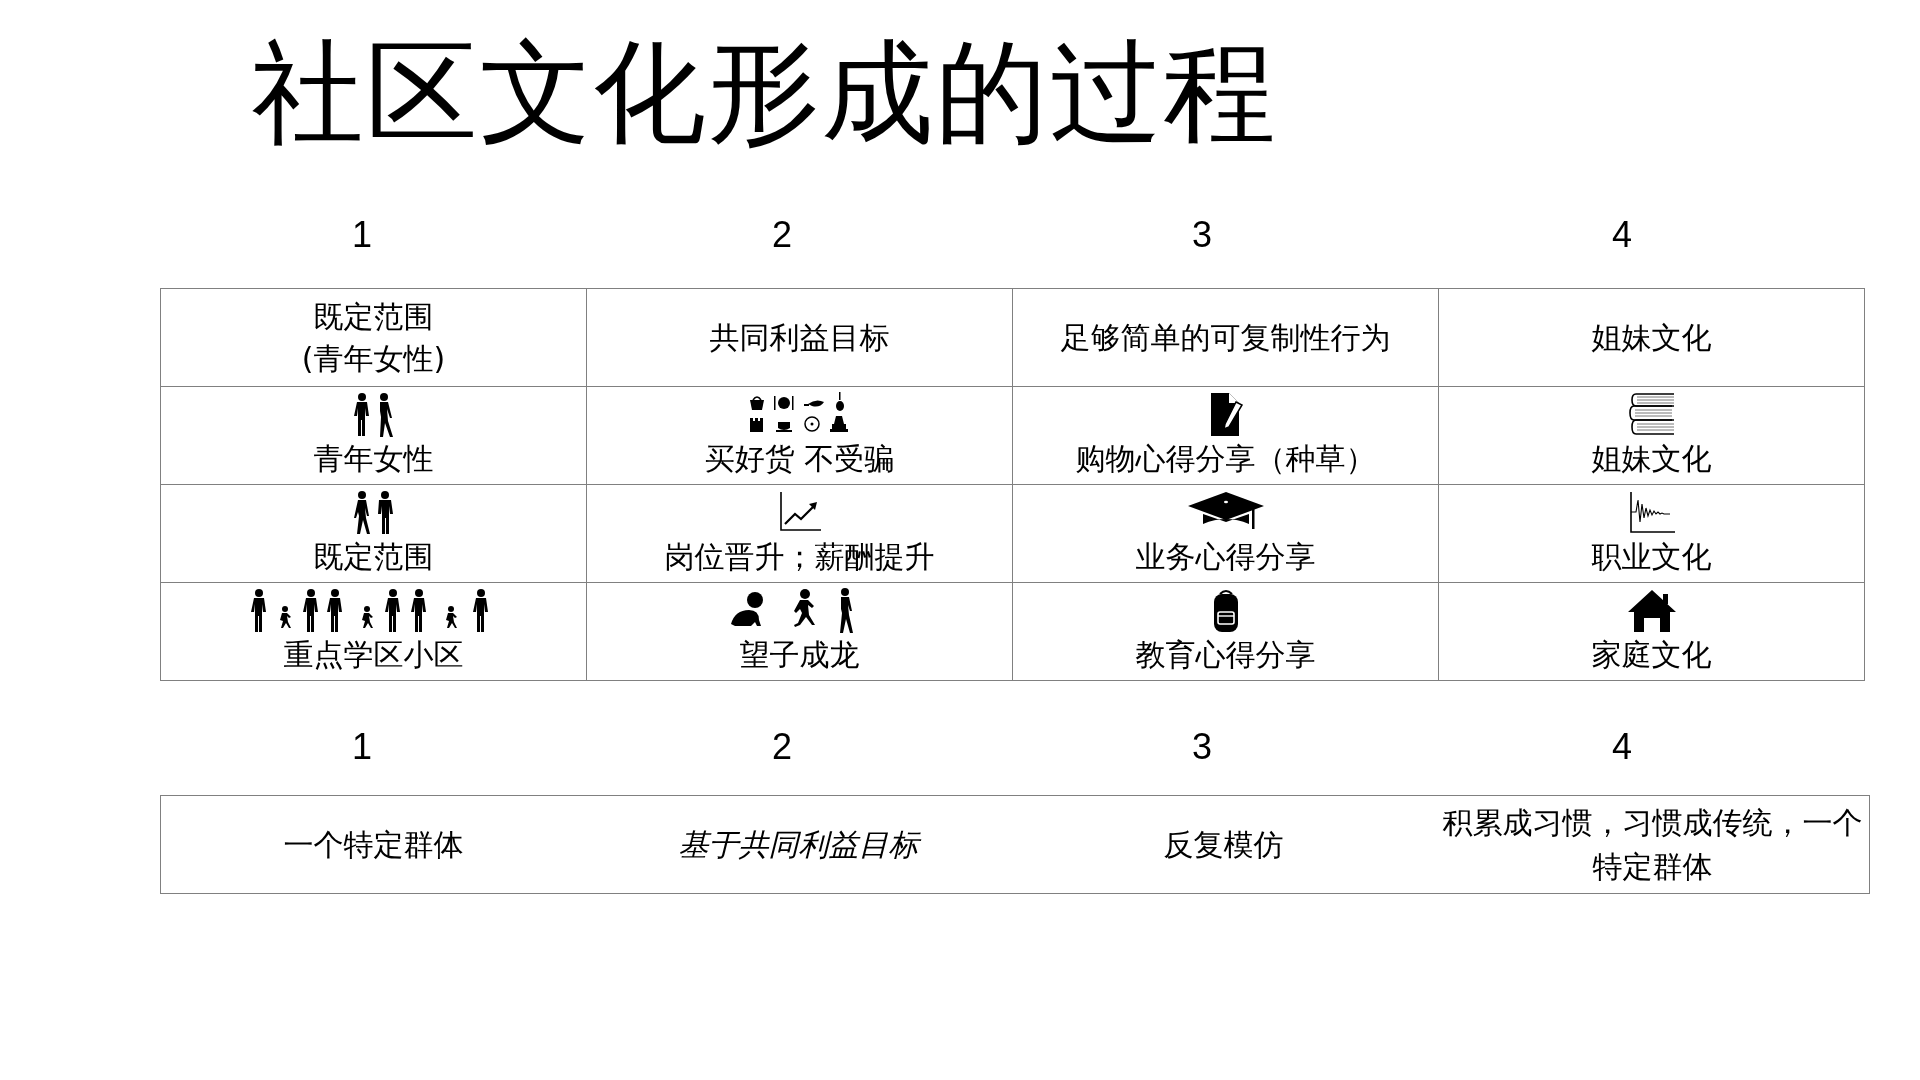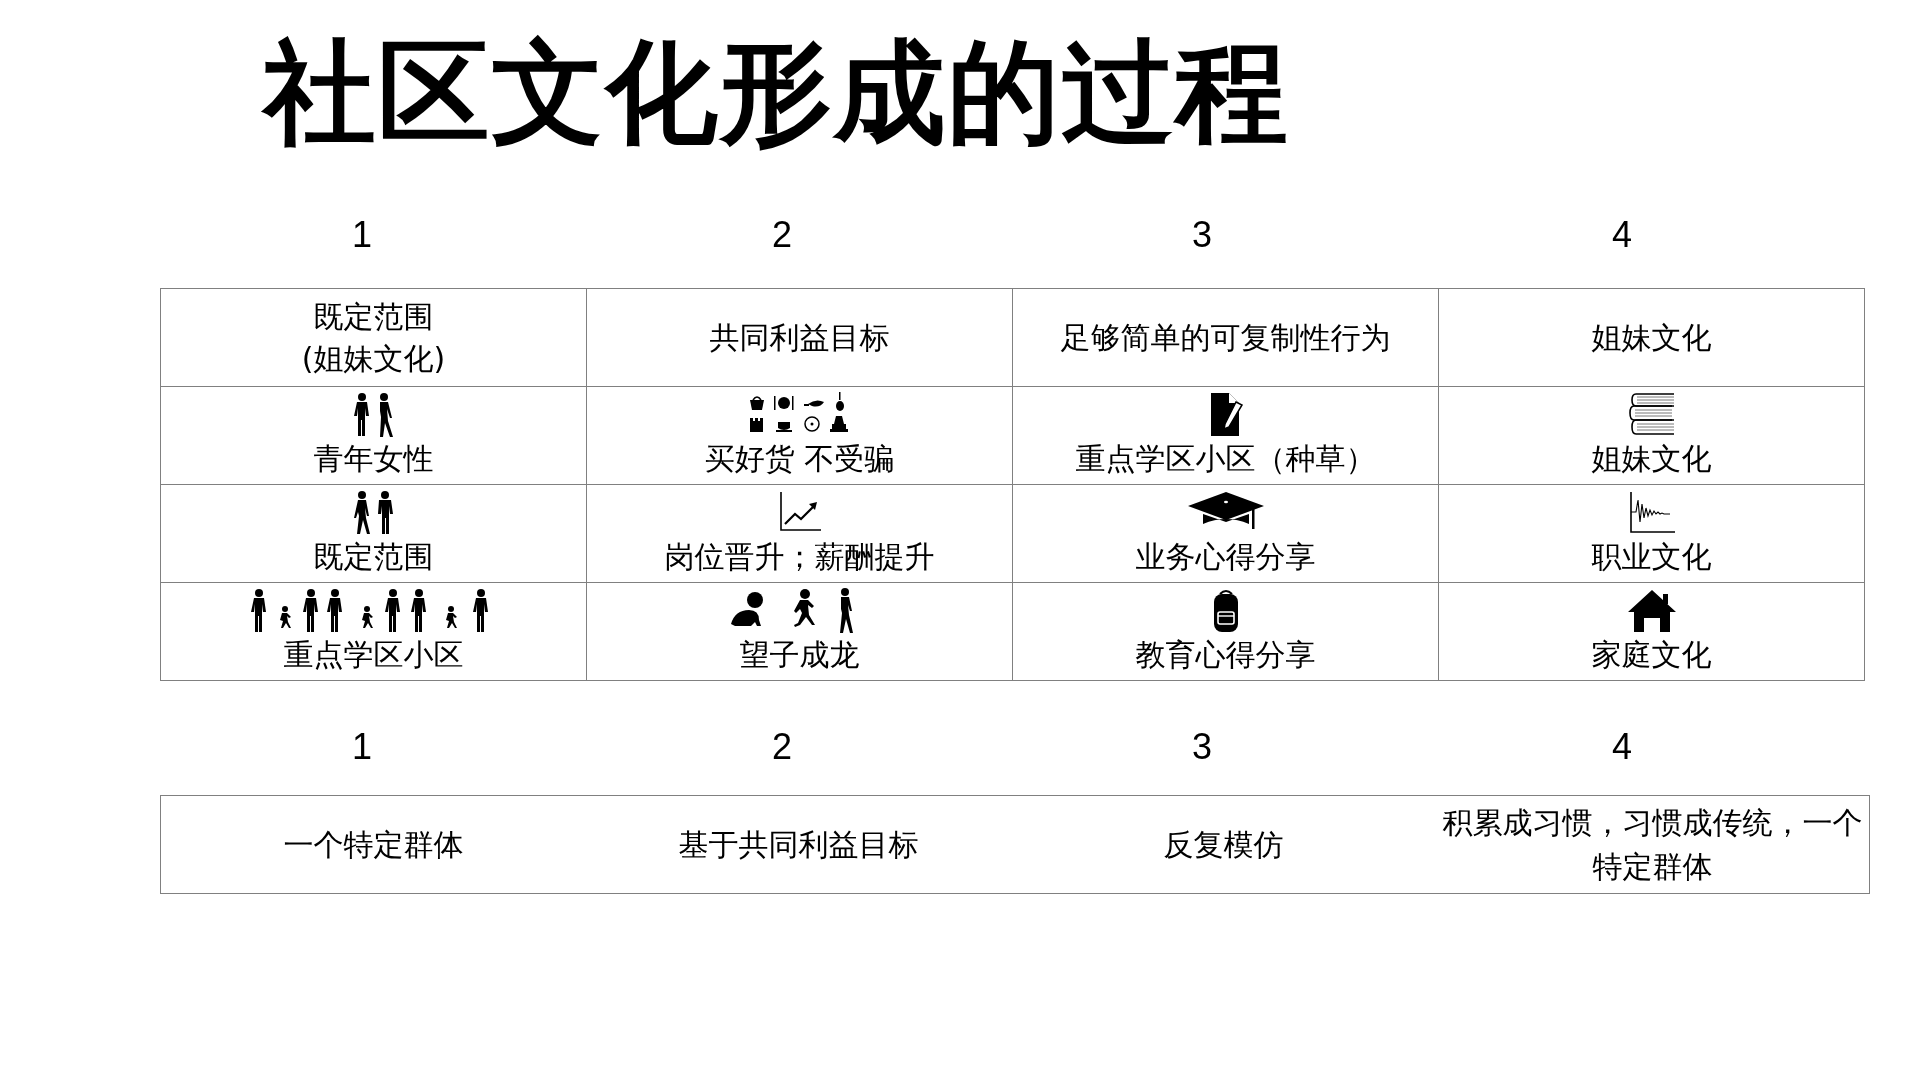--- a/index.html
+++ b/index.html
@@ -2,22 +2,22 @@
 <html><head>
 <meta charset="utf-8">
 <style>
   html, body { margin: 0; padding: 0; }
   body {
     width: 1920px; height: 1080px; background: #ffffff; color: #000;
     position: relative; overflow: hidden;
     font-family: "DejaVu Sans", "Liberation Sans", sans-serif;
   }
   .title {
-    position: absolute; left: 12px; top: 22px; width: 1529px; text-align: center;
-    font-size: 112px; font-weight: bold; line-height: 140px; letter-spacing: 2px;
+    position: absolute; left: 0; top: 22px; width: 1529px; text-align: center;
+    font-size: 112px; font-weight: normal; line-height: 140px; letter-spacing: 2px;
   }
   .numrow { position: absolute; left: 156px; width: 1700px; height: 50px; display: flex; }
   .numrow .num {
     position: absolute; font-family: "Liberation Sans", sans-serif;
     font-size: 36px; line-height: 50px; text-align: center; width: 60px;
   }
   table.grid {
     position: absolute; left: 160px; border-collapse: collapse; table-layout: fixed;
   }
   table.grid td {
@@ -40,21 +40,21 @@
   <span class="num" style="left:596px;">2</span>
   <span class="num" style="left:1016px;">3</span>
   <span class="num" style="left:1436px;">4</span>
 </div>
 
 <table class="grid main" style="top:288px;">
   <tbody>
       <tr>
     <td>
       <span class="cell-text">既定范围</span>
-      <span class="cell-text">(姐妹文化)</span>
+      <span class="cell-text">(青年女性)</span>
     </td>
     <td>
       <span class="cell-text">共同利益目标</span>
     </td>
     <td>
       <span class="cell-text">足够简单的可复制性行为</span>
     </td>
     <td>
       <span class="cell-text">姐妹文化</span>
     </td>
@@ -109,21 +109,21 @@
       <span class="cell-text">买好货 不受骗</span>
     </td>
     <td>
       <span class="icon-wrap">
         <svg width="46" height="46" viewBox="0 0 46 46">
           <path d="M8 1 h18 l10 10 v33 h-28z" fill="#000"></path>
           <path d="M26 1 v10 h10" fill="#fff"></path>
           <path d="M33 10 l6 3 l-13 22 l-5 2 l1 -5z" fill="#fff" stroke="#000" stroke-width="1.5"></path>
         </svg>
       </span>
-      <span class="cell-text">重点学区小区（种草）</span>
+      <span class="cell-text">购物心得分享（种草）</span>
     </td>
     <td>
       <span class="icon-wrap">
         <svg width="56" height="46" viewBox="0 0 56 46">
           <g fill="none" stroke="#000" stroke-width="1.6">
             <path d="M50 2 h-38 q-4 0 -4 6 q0 6 4 6 h38"></path>
             <path d="M48 14 h-38 q-4 0 -4 7 q0 7 4 7 h38"></path>
             <path d="M50 28 h-38 q-4 0 -4 7 q0 7 4 7 h38"></path>
           </g>
           <g stroke="#555" stroke-width="0.8">
@@ -268,21 +268,21 @@
   <span class="num" style="left:1016px;">3</span>
   <span class="num" style="left:1436px;">4</span>
 </div>
 
 <table class="grid summary" style="top:795px;padding-left:20px;">
   <tbody>
       <tr>
     <td style="border-right:none;">
       <span class="cell-text">一个特定群体</span>
     </td>
-    <td style="border-left:none;border-right:none;">
+    <td style="border-left:none;border-right:none;font-style:italic;">
       <span class="cell-text">基于共同利益目标</span>
     </td>
     <td style="border-left:none;border-right:none;text-align:center;">
       <span class="cell-text">反复模仿</span>
     </td>
     <td style="border-left:none;padding:0 4px;">
       <span class="cell-text" style="line-height:44px;">积累成习惯，习惯成传统，一个特定群体</span>
     </td>
   </tr>
 </tbody>

